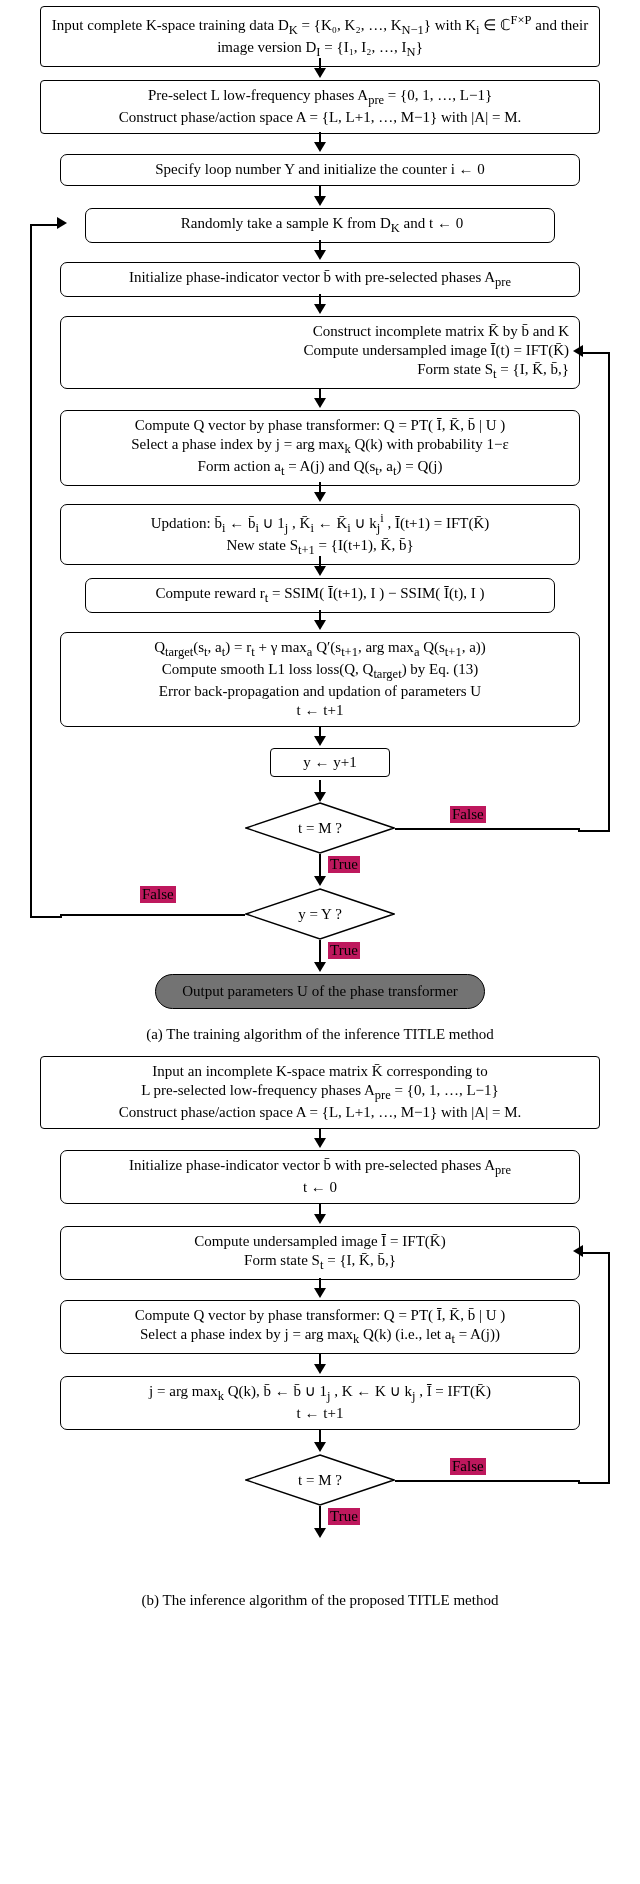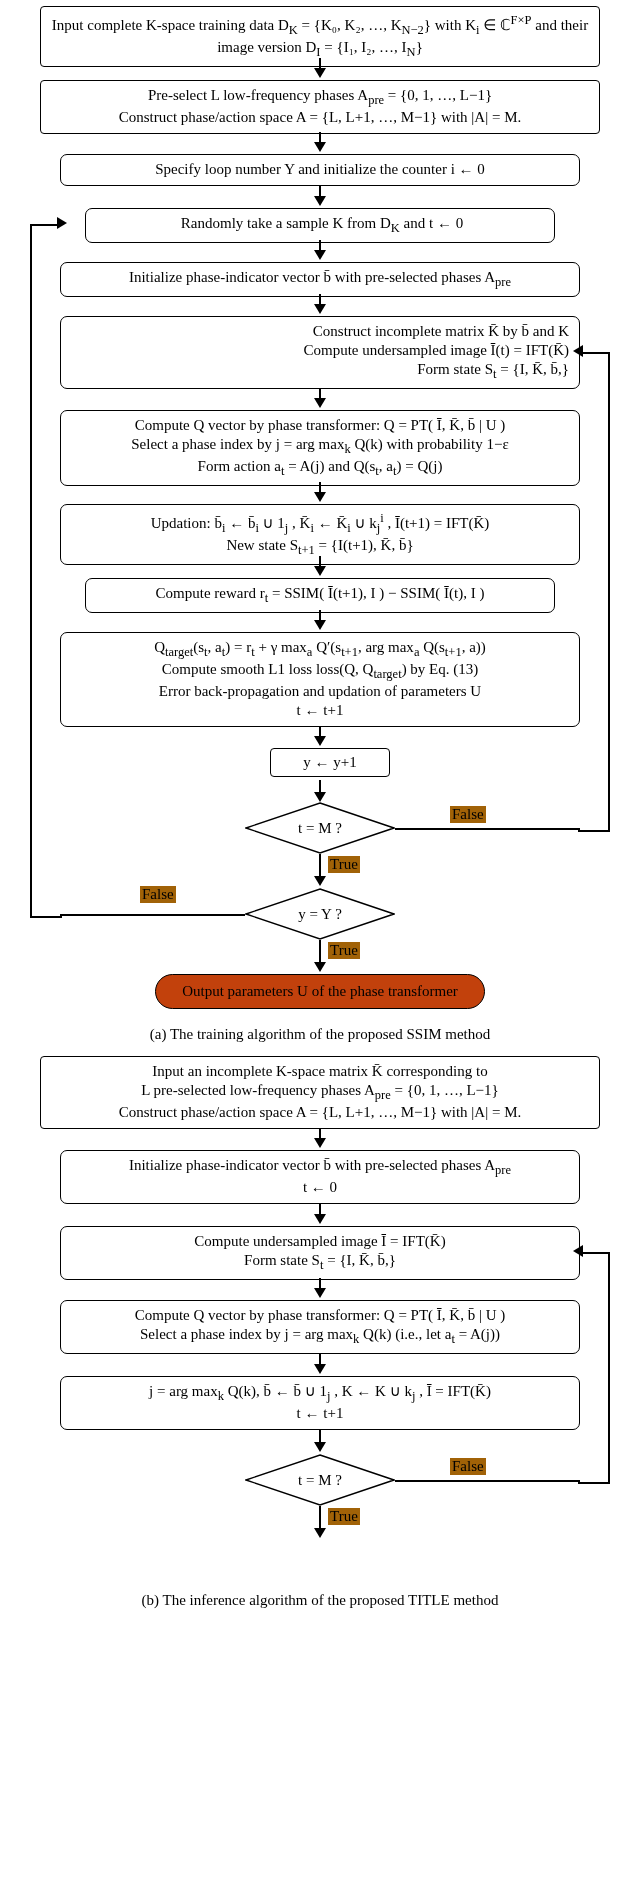--- a/index.html
+++ b/index.html
@@ -41,46 +41,46 @@
   .caption{
     text-align:center;
     font-size:15px;
     padding:8px 20px 14px 20px;
   }
   .terminal{
     border:1.4px solid #000;
     border-radius:28px;
     padding:8px 26px;
     text-align:center;
-    background:#c2410c;
+    background:#737373;
   }
   .diamond-wrap{
     position:relative;
     width:150px;
     height:52px;
     margin:0 auto;
   }
   .diamond-label{
     position:absolute; inset:0;
     display:flex; align-items:center; justify-content:center;
     font-size:15px;
   }
   .edge-label{
     position:absolute;
     font-size:15px;
-    background:#a16207;
+    background:#be185d;
     padding:0 2px;
   }
 </style>
 </head>
 <body>
 
 <div class="chart" style="height:1230px;">
 
-  <div class="box wide" style="position:absolute; top:0;">Input complete K-space training data  D<sub>K</sub> = {K₀, K₂, …, K<sub>N−2</sub>}  with  K<sub>i</sub> ∈ ℂ<sup>F×P</sup>  and their image version  D<sub>I</sub> = {I₁, I₂, …, I<sub>N</sub>}</div>
+  <div class="box wide" style="position:absolute; top:0;">Input complete K-space training data  D<sub>K</sub> = {K₀, K₂, …, K<sub>N−1</sub>}  with  K<sub>i</sub> ∈ ℂ<sup>F×P</sup>  and their image version  D<sub>I</sub> = {I₁, I₂, …, I<sub>N</sub>}</div>
   <div class="vline" style="position:absolute; top:52px; height:10px; left:50%; transform:translateX(-50%);"></div>
   <div class="arrow" style="position:absolute; top:62px; left:50%; transform:translateX(-50%);"></div>
 
   <div class="box wide" style="position:absolute; top:74px;">Pre-select  L  low-frequency phases  A<sub>pre</sub> = {0, 1, …, L−1}<br>Construct phase/action space  A = {L, L+1, …, M−1}  with |A| = M.</div>
   <div class="vline" style="position:absolute; top:126px; height:10px; left:50%; transform:translateX(-50%);"></div>
   <div class="arrow" style="position:absolute; top:136px; left:50%; transform:translateX(-50%);"></div>
 
   <div class="box mid" style="position:absolute; top:148px;">Specify loop number Y and initialize the counter i ← 0</div>
   <div class="vline" style="position:absolute; top:180px; height:10px; left:50%; transform:translateX(-50%);"></div>
   <div class="arrow" style="position:absolute; top:190px; left:50%; transform:translateX(-50%);"></div>
@@ -144,21 +144,21 @@
 
   <div style="position:absolute; top:218px; left:0; width:30px; height:690px; border-top:2px solid #000; border-left:2px solid #000; border-bottom:2px solid #000;"></div>
   <div class="arrow" style="position:absolute; top:212px; left:26px; transform:rotate(-90deg);"></div>
   <div style="position:absolute; top:908px; left:30px; width:185px; height:2px; background:#000;"></div>
 
   <div class="vline" style="position:absolute; top:934px; height:22px; left:50%; transform:translateX(-50%);"></div>
   <div class="arrow" style="position:absolute; top:956px; left:50%; transform:translateX(-50%);"></div>
 
   <div class="terminal" style="position:absolute; top:968px;">Output parameters U of the phase transformer</div>
 
-  <div class="caption" style="position:absolute; top:1012px; width:100%;">(a) The training algorithm of the proposed SSIM method</div>
+  <div class="caption" style="position:absolute; top:1012px; width:100%;">(a) The training algorithm of the inference TITLE method</div>
 
 </div>
 
 <div class="chart" style="height:620px; margin-top:-180px;">
 
   <div class="box wide" style="position:absolute; top:0;">Input an incomplete K-space matrix  K̄  corresponding to<br>L  pre-selected low-frequency phases  A<sub>pre</sub> = {0, 1, …, L−1}<br>Construct phase/action space  A = {L, L+1, …, M−1}  with |A| = M.</div>
   <div class="vline" style="position:absolute; top:72px; height:10px; left:50%; transform:translateX(-50%);"></div>
   <div class="arrow" style="position:absolute; top:82px; left:50%; transform:translateX(-50%);"></div>
 
   <div class="box mid" style="position:absolute; top:94px;">Initialize phase-indicator vector  b̄  with pre-selected phases A<sub>pre</sub><br>t ← 0</div>

